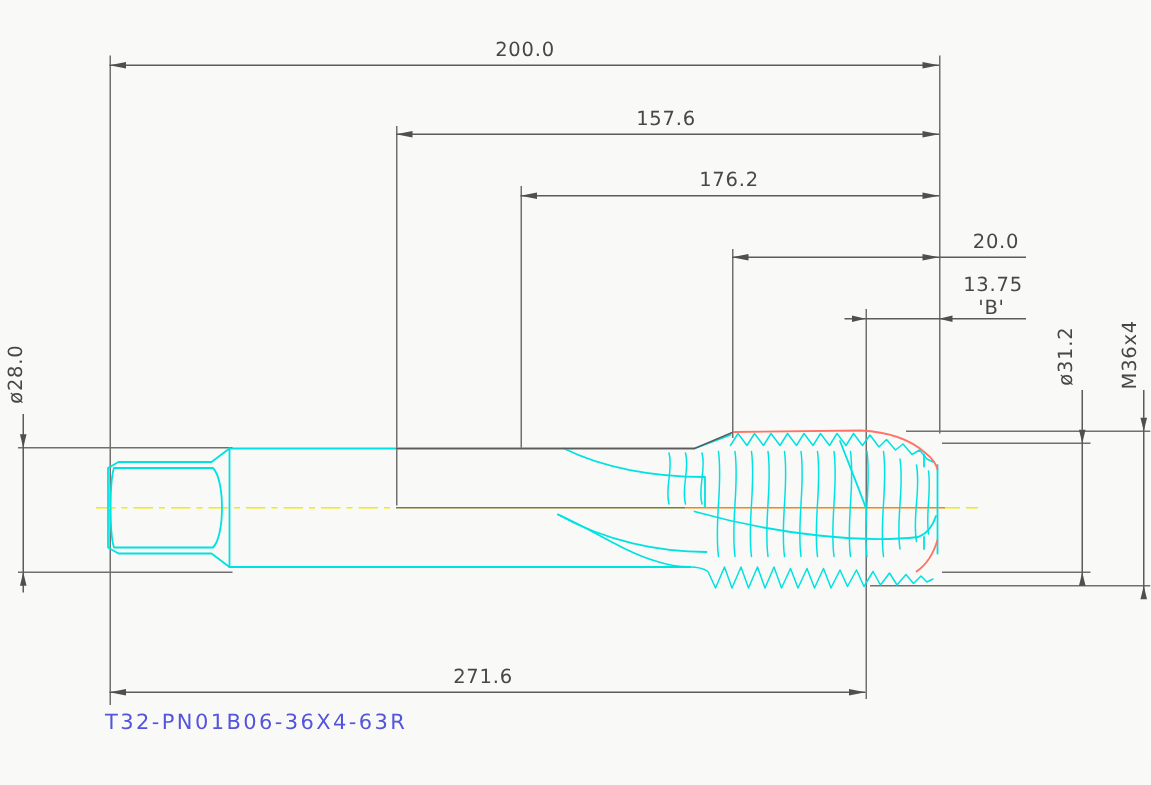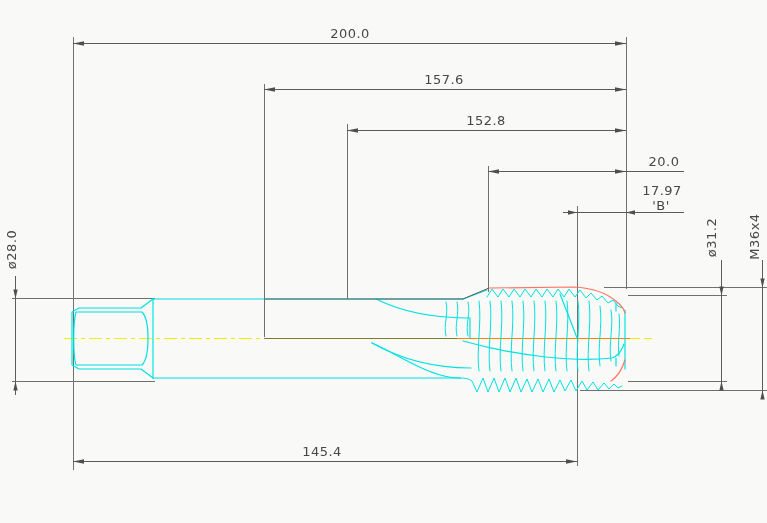--- a/index.html
+++ b/index.html
@@ -143,22 +143,23 @@
     <path d="M264,299 L463,299 L489,288" stroke="var(--line)" stroke-width="1" fill="none"></path>
 
     <g stroke="var(--red)" stroke-width="1.2" fill="none" stroke-linecap="round">
       <path d="M489,288 L574,287 C595,288 608,294 617,302 C622,306 624,309 625,313"></path>
       <path d="M625,360 C622,370 617,377 611,381"></path>
     </g>
   </svg>
 
   <div class="dim-label" style="left:315px; top:27px;">200.0</div>
   <div class="dim-label" style="left:409px; top:73px;">157.6</div>
-  <div class="dim-label" style="left:451px; top:114px;">152.8</div>
+  <div class="dim-label" style="left:451px; top:114px;">176.2</div>
   <div class="dim-label" style="left:629px; top:155px;">20.0</div>
-  <div class="dim-label" style="left:627px; top:184px;">17.97</div>
+  <div class="dim-label" style="left:627px; top:184px;">13.75</div>
   <div class="dim-label" style="left:626px; top:199px;">'B'</div>
-  <div class="dim-label" style="left:287px; top:445px;">145.4</div>
+  <div class="dim-label" style="left:287px; top:445px;">271.6</div>
   <div class="dim-label vlabel" style="left:-24px; top:243px;">ø28.0</div>
   <div class="dim-label vlabel" style="left:676px; top:231px;">ø31.2</div>
   <div class="dim-label vlabel" style="left:719px; top:230px;">M36x4</div>
 
+  <div class="part-label">T32-PN01B06-36X4-63R</div>
 </div>
 
 </body></html>

